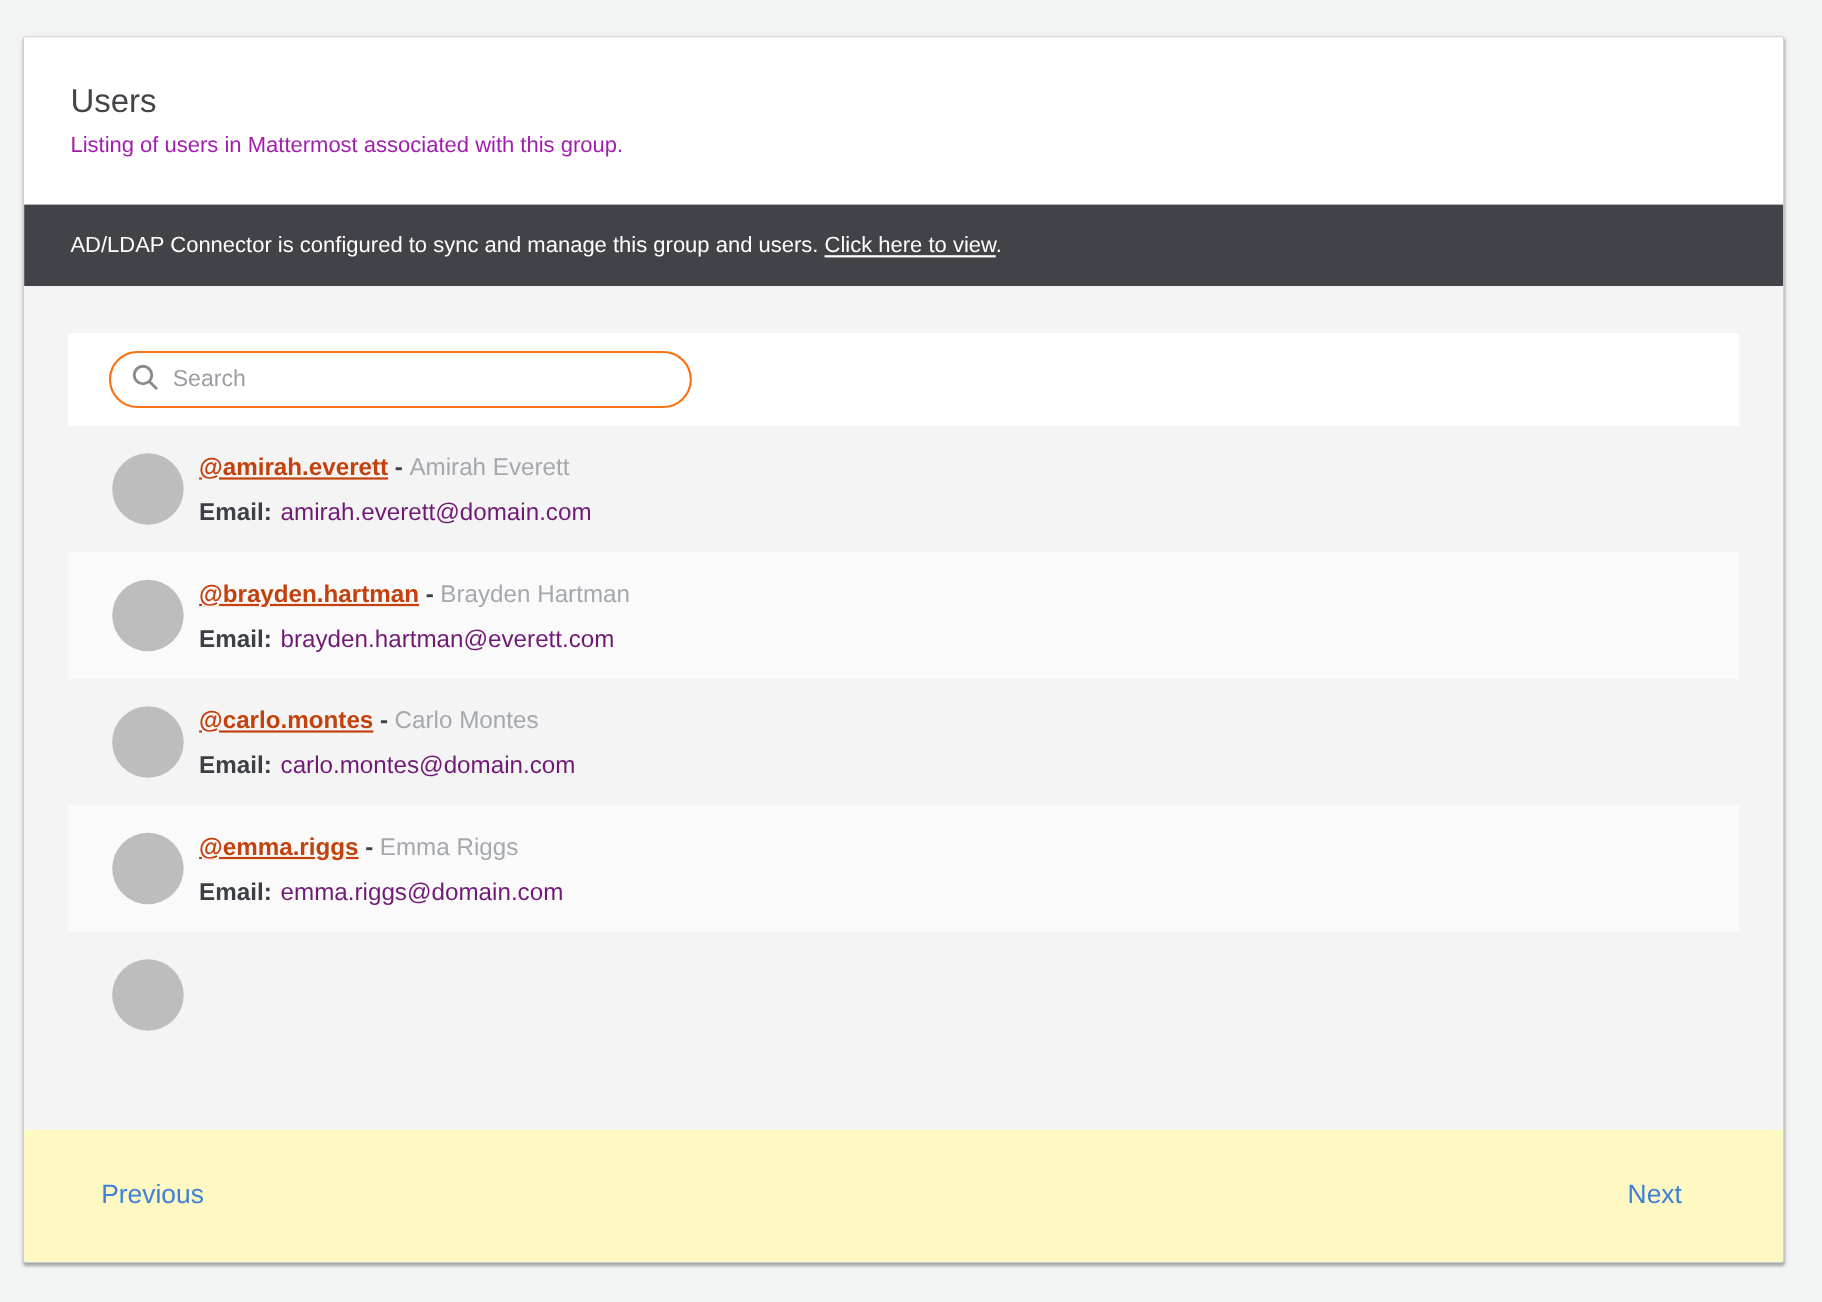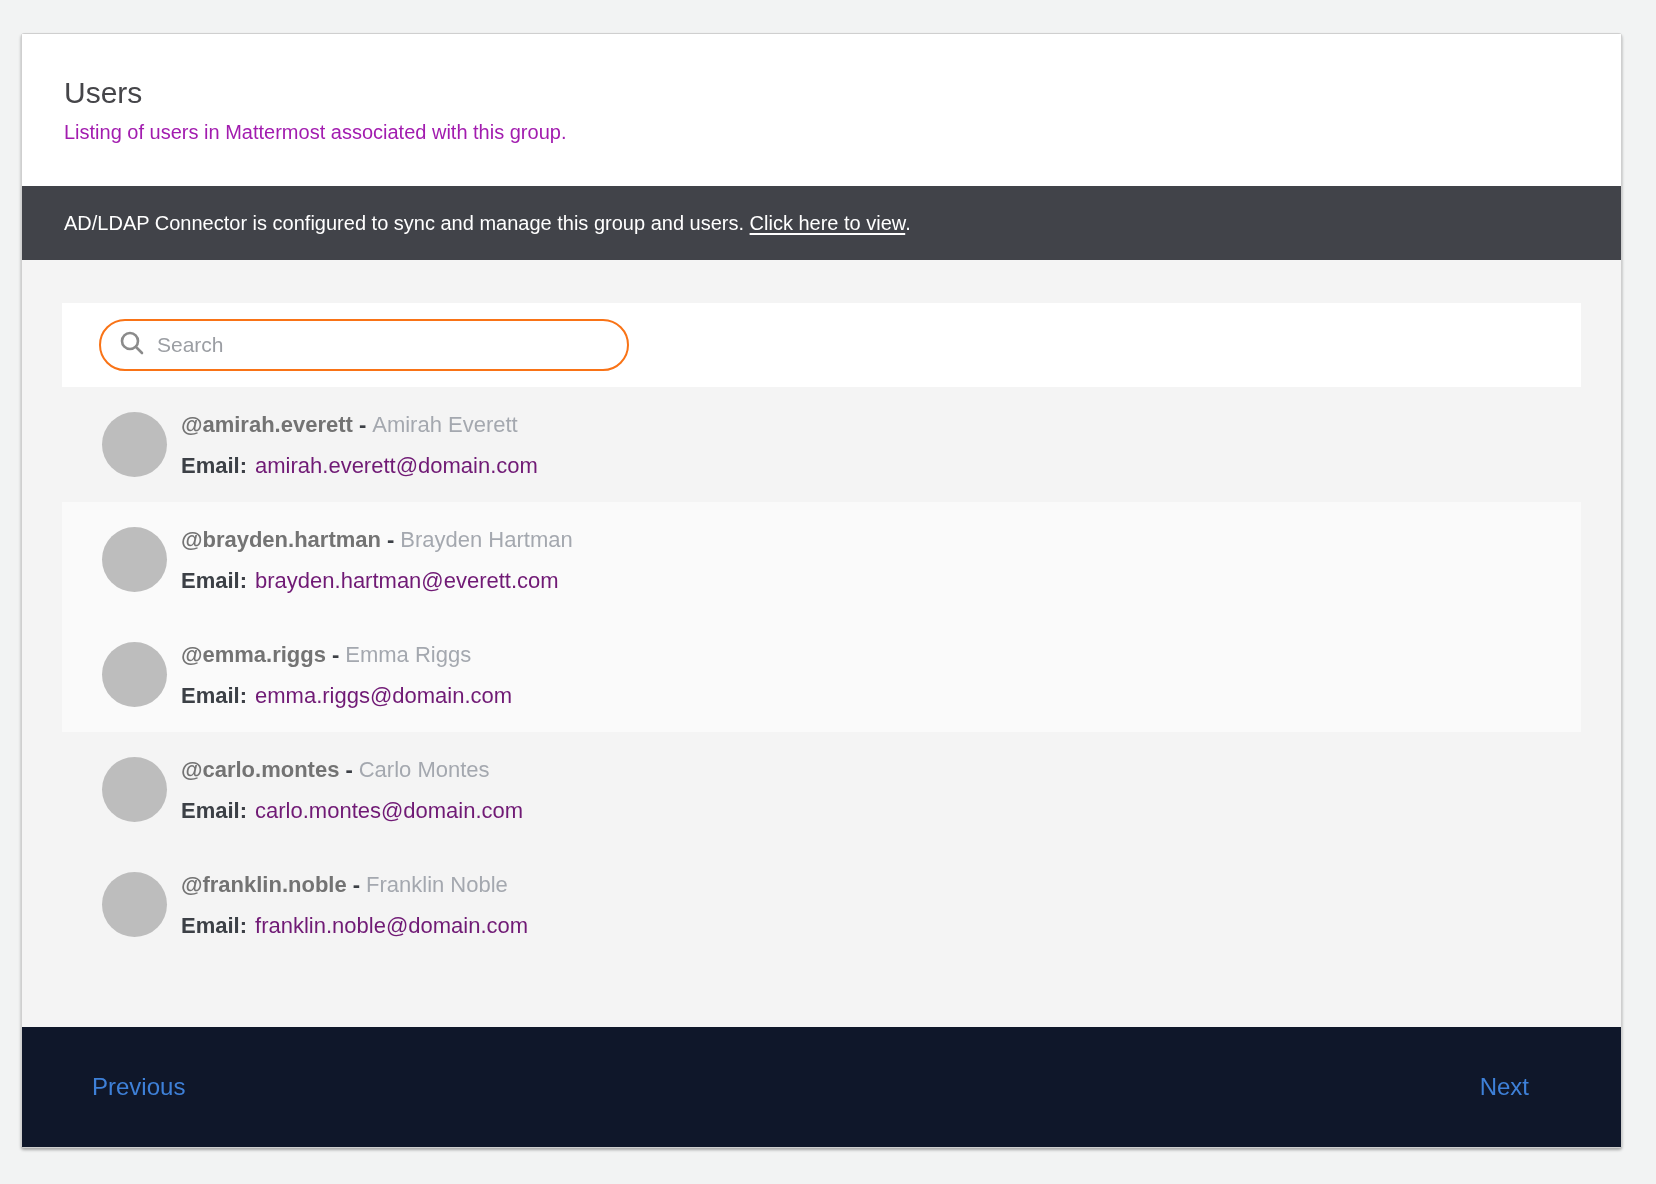--- a/index.html
+++ b/index.html
@@ -101,29 +101,29 @@
   .avatar {
     width: 65px; height: 65px;
     border-radius: 50%;
     background: #bdbdbd;
     flex: 0 0 auto;
     margin-right: 14px;
   }
   .user-lines { display: flex; flex-direction: column; }
   .user-line1 { font-size: 22px; line-height: 27px; margin-bottom: 14px; }
   .user-line2 { font-size: 22px; line-height: 27px; }
-  .username { font-weight: 700; color: #737373; }
+  .username { font-weight: 700; color: #c2410c; text-decoration: underline; }
   .name-sep { font-weight: 700; color: #3c4046; margin: 0 6px; }
   .full-name { color: #a4a8af; }
   .email-label { font-weight: 700; color: #3c4046; margin-right: 8px; }
   .email-value { color: #701a75; }
   
   .panel-footer {
     height: 120px;
-    background: #0f172a;
+    background: #fef9c3;
     display: flex;
     align-items: center;
     justify-content: space-between;
     padding: 0 92px 0 70px;
     flex: 0 0 auto;
   }
   .page-link {
     font-size: 24px;
     color: #3e80d8;
     text-decoration: none;
@@ -176,54 +176,46 @@
     <div class="user-lines">
       <div class="user-line1">
         <span class="username">@brayden.hartman</span><span class="name-sep">-</span><span class="full-name">Brayden Hartman</span>
       </div>
       <div class="user-line2">
         <span class="email-label">Email:</span><span class="email-value">brayden.hartman@everett.com</span>
       </div>
     </div>
   </div>
 
+  <div class="user-row">
+    <div class="avatar"></div>
+    <div class="user-lines">
+      <div class="user-line1">
+        <span class="username">@carlo.montes</span><span class="name-sep">-</span><span class="full-name">Carlo Montes</span>
+      </div>
+      <div class="user-line2">
+        <span class="email-label">Email:</span><span class="email-value">carlo.montes@domain.com</span>
+      </div>
+    </div>
+  </div>
+
   <div class="user-row alt">
     <div class="avatar"></div>
     <div class="user-lines">
       <div class="user-line1">
         <span class="username">@emma.riggs</span><span class="name-sep">-</span><span class="full-name">Emma Riggs</span>
       </div>
       <div class="user-line2">
         <span class="email-label">Email:</span><span class="email-value">emma.riggs@domain.com</span>
       </div>
     </div>
   </div>
 
   <div class="user-row">
     <div class="avatar"></div>
-    <div class="user-lines">
-      <div class="user-line1">
-        <span class="username">@carlo.montes</span><span class="name-sep">-</span><span class="full-name">Carlo Montes</span>
-      </div>
-      <div class="user-line2">
-        <span class="email-label">Email:</span><span class="email-value">carlo.montes@domain.com</span>
-      </div>
-    </div>
-  </div>
-
-  <div class="user-row">
-    <div class="avatar"></div>
-    <div class="user-lines">
-      <div class="user-line1">
-        <span class="username">@franklin.noble</span><span class="name-sep">-</span><span class="full-name">Franklin Noble</span>
-      </div>
-      <div class="user-line2">
-        <span class="email-label">Email:</span><span class="email-value">franklin.noble@domain.com</span>
-      </div>
-    </div>
   </div>
 </div>
 
   </div>
 
   <div class="panel-footer">
     <a class="page-link">Previous</a>
     <a class="page-link">Next</a>
   </div>
 

